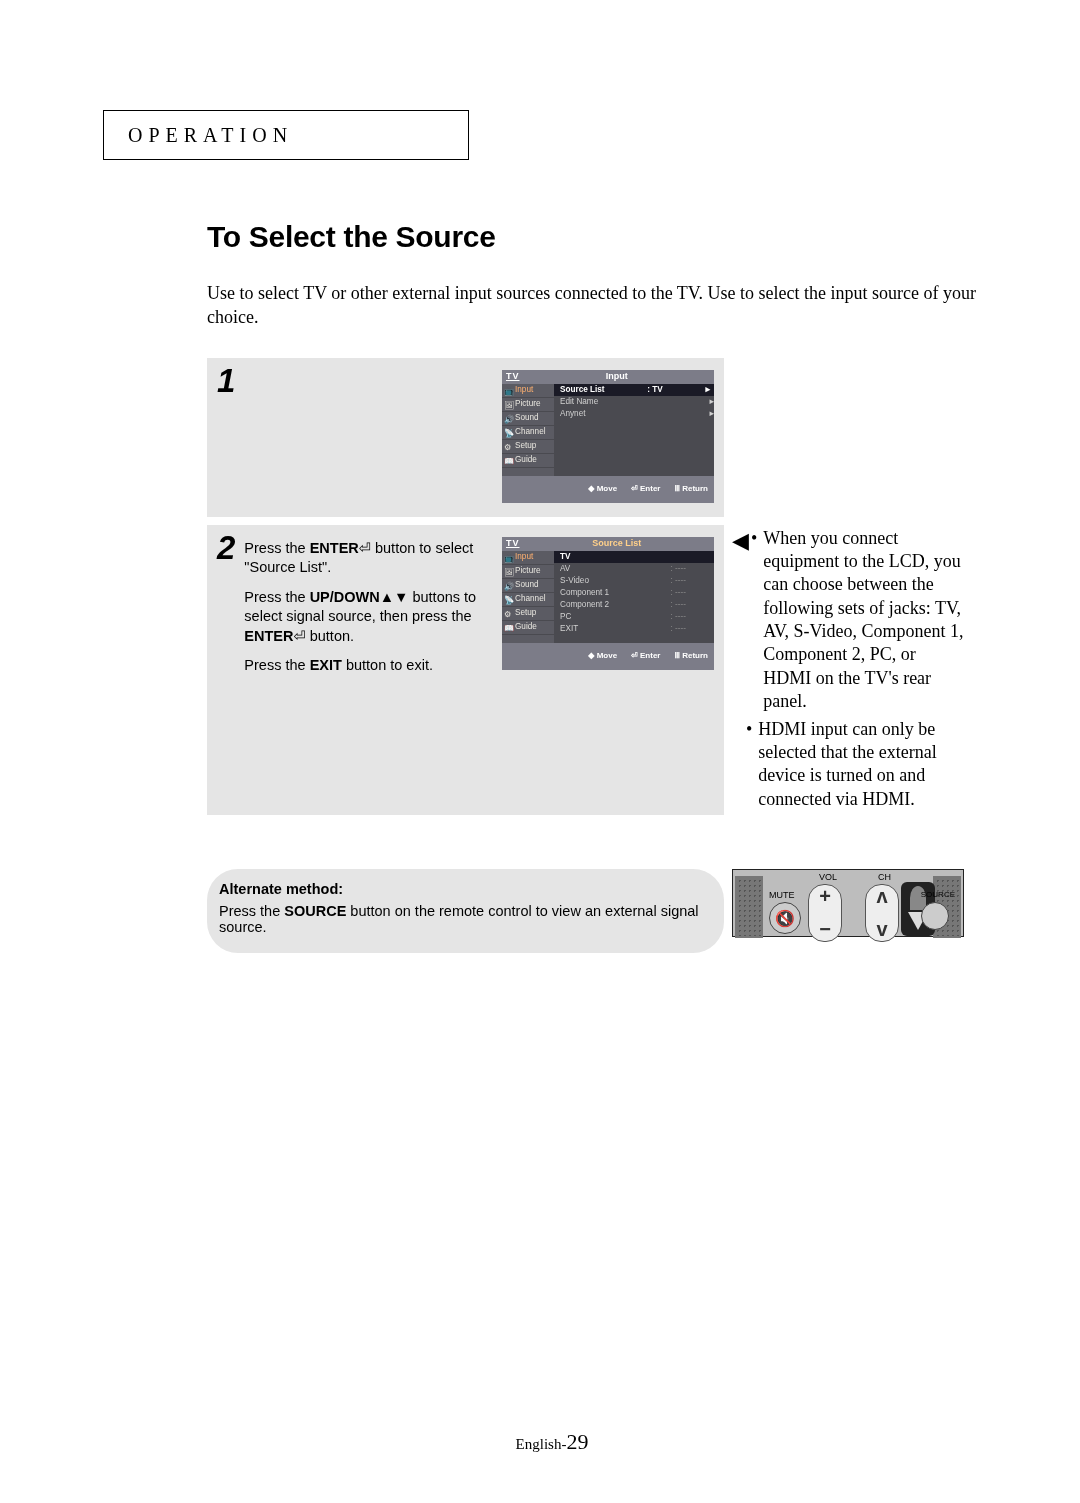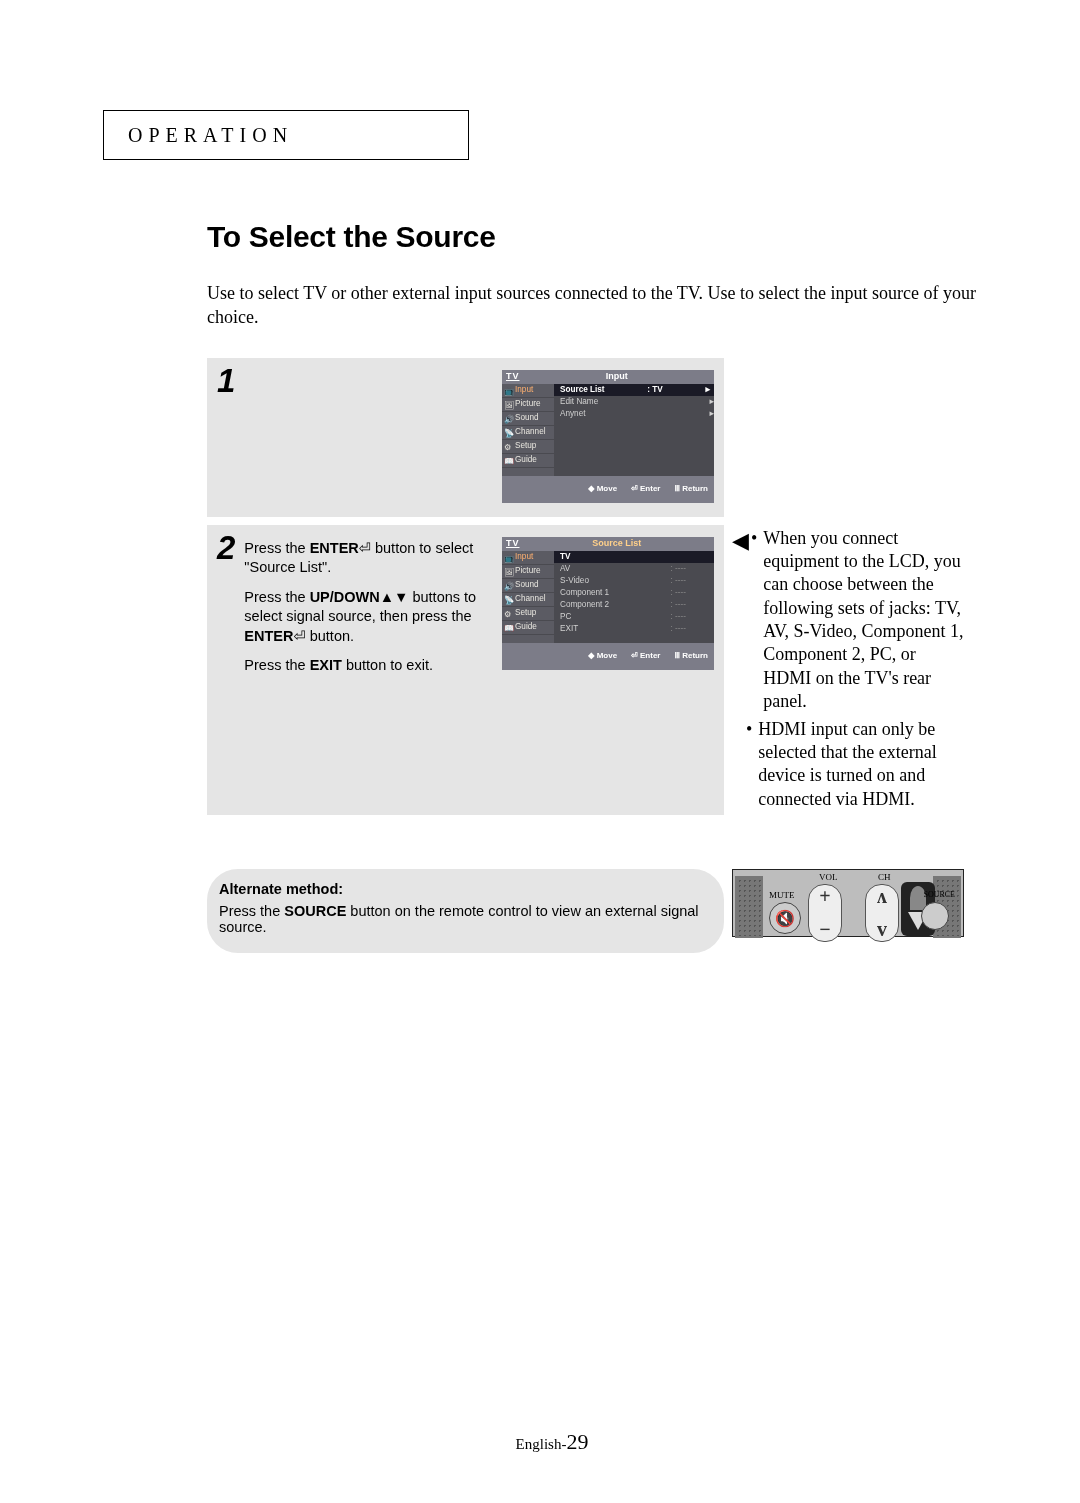--- a/index.html
+++ b/index.html
@@ -186,21 +186,20 @@
     border-radius: 31px;
   }
   .alt-box .ah { font-weight: bold; margin-bottom: 6px; }
   .remote {
     width: 232px;
     height: 68px;
     border: 1.5px solid #222;
     background: #bdbdbd;
     position: relative;
     box-sizing: border-box;
-    font-family: Liberation Serif, serif;
   }
   .remote .toplabel {
     position: absolute;
     font-size: 9px;
     top: 2px;
   }
   .remote .vol { left: 86px; }
   .remote .ch { left: 145px; }
   .remote .pill {
     position: absolute;

